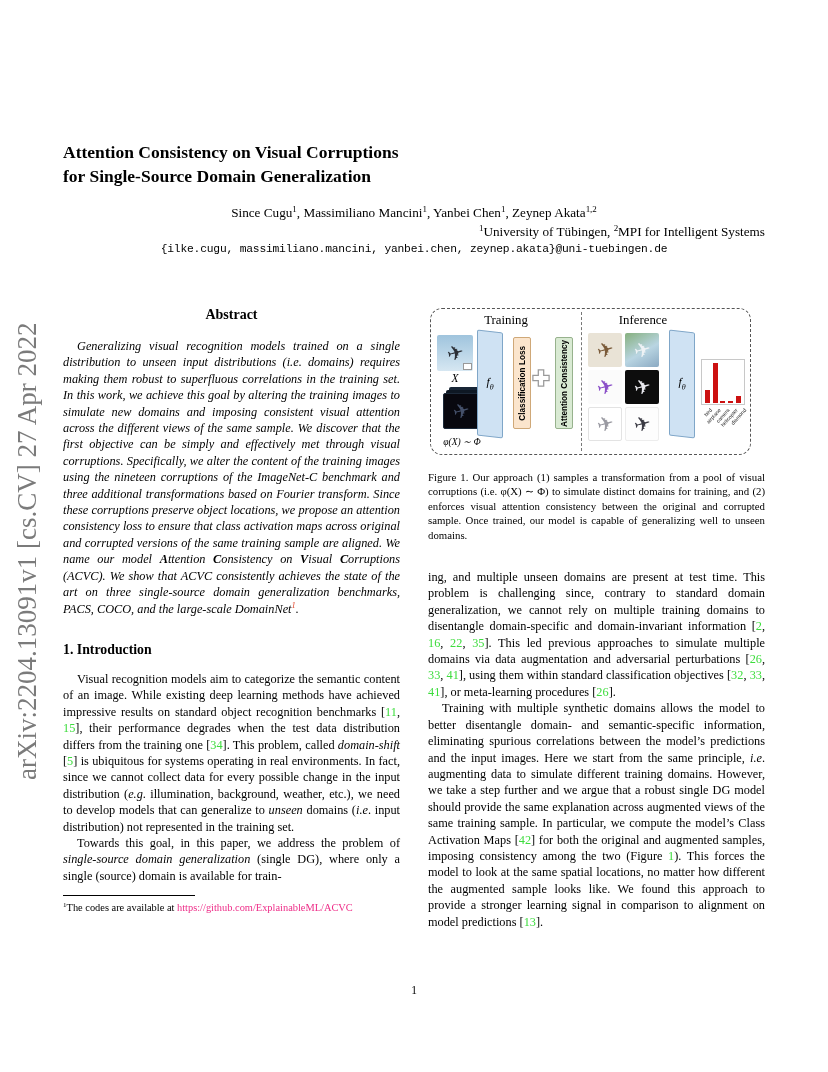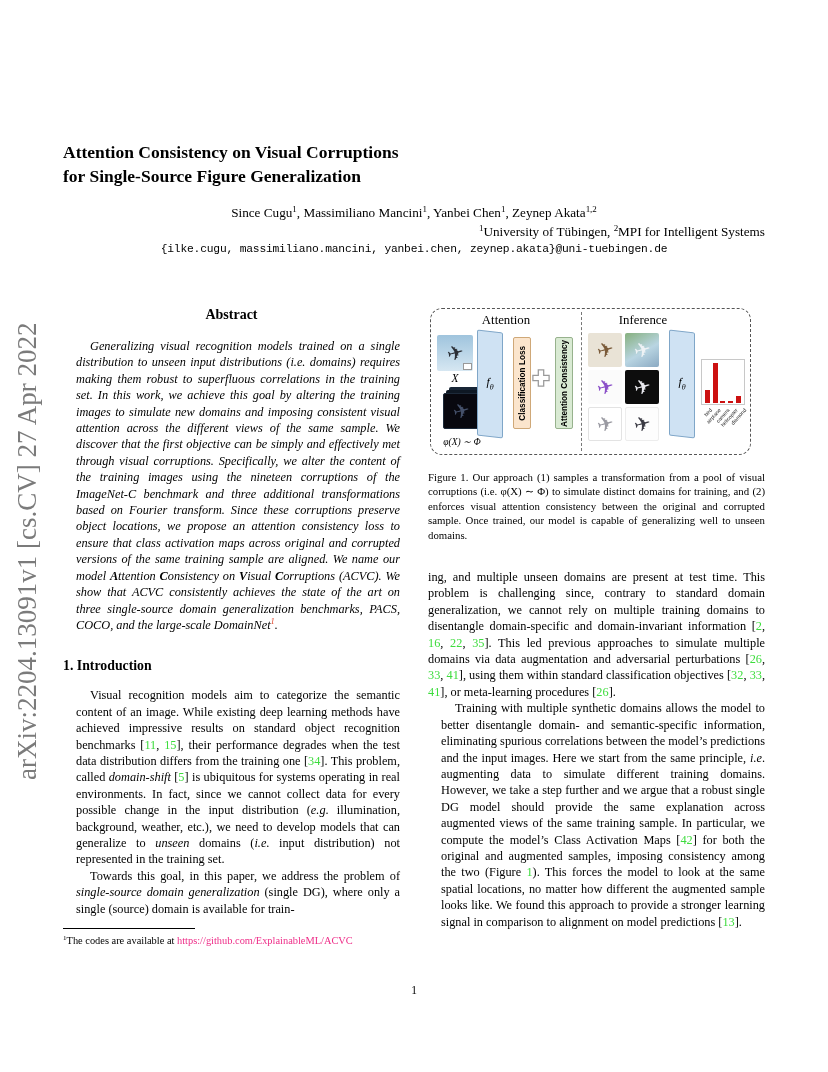--- a/index.html
+++ b/index.html
@@ -21,21 +21,21 @@
     text-align:left; font-size:17.5px; font-weight:bold; line-height:1.35;
   }
   .authors { position:absolute; left:63px; right:63px; top:205px; text-align:center; font-size:13.2px; }
   .affil   { position:absolute; left:63px; right:63px; top:224px; text-align:right; font-size:13.2px; }
   .email   { position:absolute; left:63px; right:63px; top:243px; text-align:center;
              font-family:"Liberation Mono", monospace; font-size:11.3px; letter-spacing:-0.2px; }
   
   .col-left  { position:absolute; left:63px;  top:307px; width:337px; }
   .col-right { position:absolute; left:428px; top:308px; width:337px; }
   p.body { font-size:12.3px; line-height:16.4px; text-align:justify; }
-  .indent { text-indent:14px;margin-left:13px; }
+  .indent { text-indent:14px; }
   h2.abs-h { font-size:14px; text-align:center; margin:0 0 15px 0; }
   h2.sec-h { font-size:13.8px; margin:25px 0 13px 0; }
   .abstract { font-style:italic; }
   .c-it  { font-style:italic; }
   .c-bi  { font-weight:bold; font-style:italic; }
   .c-cite{ color:#3ddc3d; }
   .c-link{ color:#ee2d88; }
   .c-sup { vertical-align:super; font-size:68%; line-height:0; }
   .c-red { color:#e0442a; }
   .fn-rule { width:132px; border-top:1px solid #000; margin:11px 0 5px 0; }
@@ -99,40 +99,40 @@
 </style>
 </head>
 <body>
 
 <div class="page">
 
   <div class="arxiv">arXiv:2204.13091v1  [cs.CV]  27 Apr 2022</div>
 
   <div class="title">
     <span>Attention Consistency on Visual Corruptions</span><br>
-    <span>for Single-Source Figure Generalization</span>
+    <span>for Single-Source Domain Generalization</span>
   </div>
   <div class="authors"><span>Since Cugu</span><span class="c-sup">1</span><span>, Massimiliano Mancini</span><span class="c-sup">1</span><span>, Yanbei Chen</span><span class="c-sup">1</span><span>, Zeynep Akata</span><span class="c-sup">1,2</span></div>
   <div class="affil"><span class="c-sup">1</span><span>University of Tübingen, </span><span class="c-sup">2</span><span>MPI for Intelligent Systems</span></div>
   <div class="email">{ilke.cugu, massimiliano.mancini, yanbei.chen, zeynep.akata}@uni-tuebingen.de</div>
 
   <div class="col-left">
     <h2 class="abs-h">Abstract</h2>
     <p class="body abstract indent"><span>Generalizing visual recognition models trained on a single distribution to unseen input distributions (i.e. domains) requires making them robust to superfluous correlations in the training set. In this work, we achieve this goal by altering the training images to simulate new domains and imposing consistent visual attention across the different views of the same sample. We discover that the first objective can be simply and effectively met through visual corruptions. Specifically, we alter the content of the training images using the nineteen corruptions of the ImageNet-C benchmark and three additional transformations based on Fourier transform. Since these corruptions preserve object locations, we propose an attention consistency loss to ensure that class activation maps across original and corrupted versions of the same training sample are aligned. We name our model </span><span class="c-bi">A</span><span>ttention </span><span class="c-bi">C</span><span>onsistency on </span><span class="c-bi">V</span><span>isual </span><span class="c-bi">C</span><span>orruptions (ACVC). We show that ACVC consistently achieves the state of the art on three single-source domain generalization benchmarks, PACS, COCO, and the large-scale DomainNet</span><span class="c-sup c-red">1</span><span>.</span></p>
     <h2 class="sec-h">1. Introduction</h2>
     <p class="body indent"><span>Visual recognition models aim to categorize the semantic content of an image. While existing deep learning methods have achieved impressive results on standard object recognition benchmarks [</span><span class="c-cite">11</span><span>, </span><span class="c-cite">15</span><span>], their performance degrades when the test data distribution differs from the training one [</span><span class="c-cite">34</span><span>]. This problem, called </span><span class="c-it">domain-shift</span><span> [</span><span class="c-cite">5</span><span>] is ubiquitous for systems operating in real environments. In fact, since we cannot collect data for every possible change in the input distribution (</span><span class="c-it">e.g</span><span>. illumination, background, weather, etc.), we need to develop models that can generalize to </span><span class="c-it">unseen</span><span> domains (</span><span class="c-it">i.e</span><span>. input distribution) not represented in the training set.</span></p>
     <p class="body indent"><span>Towards this goal, in this paper, we address the problem of </span><span class="c-it">single-source domain generalization</span><span> (single DG), where only a single (source) domain is available for train-</span></p>
     <div class="fn-rule"></div>
     <p class="footnote"><span class="c-sup">1</span><span>The codes are available at </span><span class="c-link">https://github.com/ExplainableML/ACVC</span></p>
   </div>
 
   <div class="col-right">
 
     <div class="fig-box">
-      <div class="fig-sec-label fig-train-label">Attention</div>
+      <div class="fig-sec-label fig-train-label">Training</div>
       <div class="fig-sec-label fig-infer-label">Inference</div>
       <div class="fig-divider"></div>
 
       <div class="tile x-img">
         <span class="plane">✈</span>
         <span class="x-corner"></span>
       </div>
       <div class="x-label">X</div>
 
       <div class="tile phi-stack">

